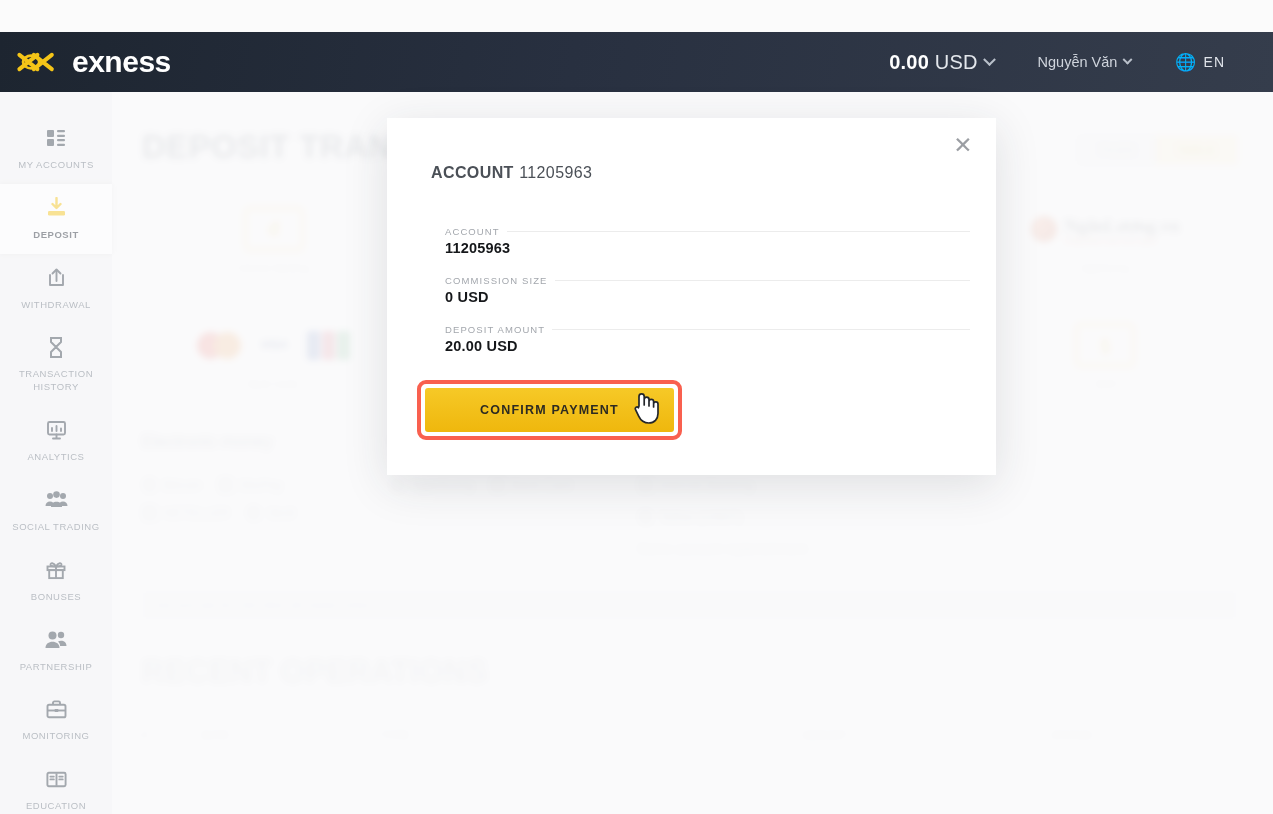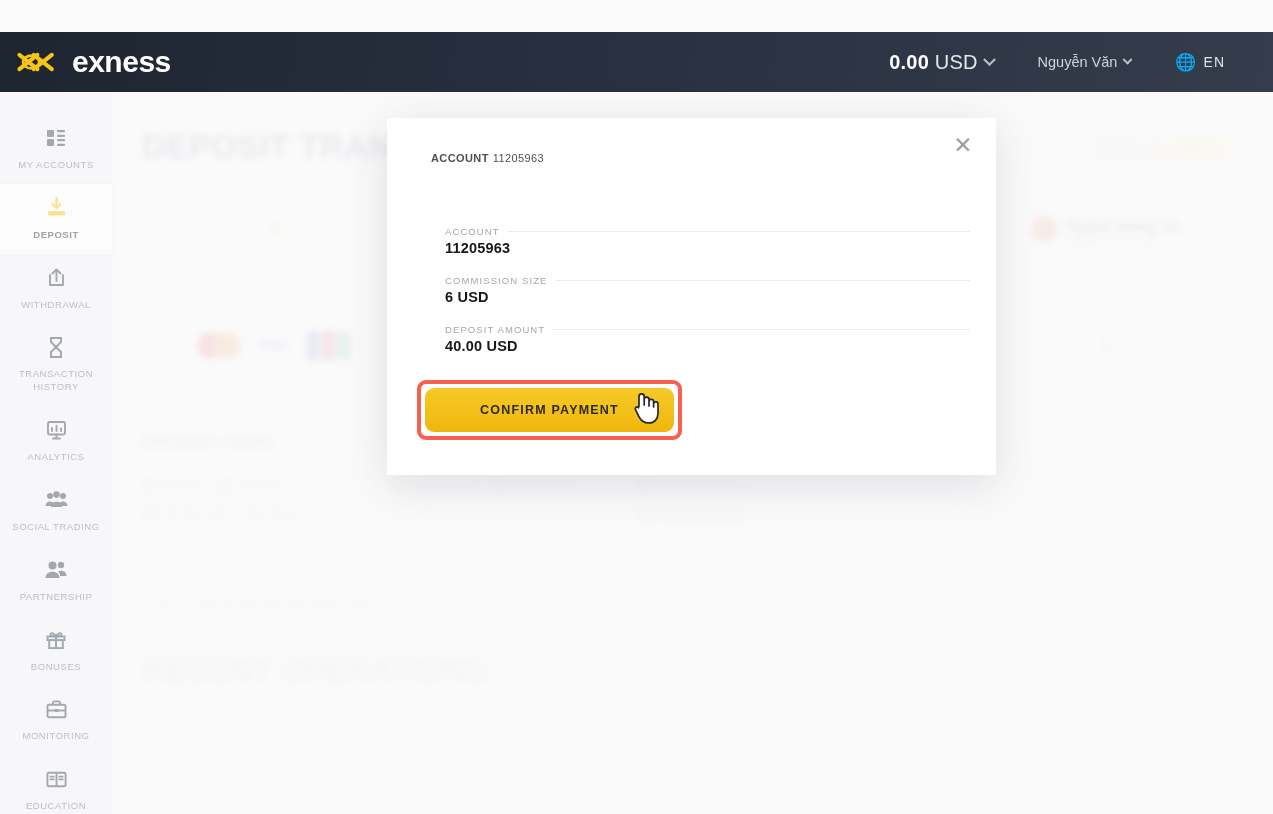--- a/index.html
+++ b/index.html
@@ -164,21 +164,21 @@
     background: #ffffff; z-index: 60;
     box-shadow: 0 10px 42px rgba(40,46,56,0.13);
   }
   .modal-close {
     position: absolute; top: 14px; right: 20px; width: 26px; height: 26px;
     display: flex; align-items: center; justify-content: center;
     color: #9b9ea3; font-size: 23px; cursor: pointer; line-height: 1;
     font-family: "Liberation Sans", sans-serif;
   }
   .modal-acct {
-    position: absolute; top: 120px; left: 431px; font-size: 11px;
+    position: absolute; top: 132px; left: 431px; font-size: 16px;
     letter-spacing: 0.9px; color: #4b5057; font-weight: bold; z-index: 61;
   }
   .modal-acct span { font-weight: normal; letter-spacing: .4px; }
   .modal-title {
     position: absolute; top: 138px; left: 430px; font-size: 31px;
     font-weight: bold; letter-spacing: -0.2px; color: #101114; z-index: 61;
   }
   .fields { position: absolute; top: 194px; left: 445px; width: 525px; z-index: 61; }
   .field { margin-bottom: 19px; }
   .field-lbl {
@@ -192,21 +192,21 @@
   }
 
   
   .hl-box {
     position: absolute; top: 348px; left: 417px; width: 265px; height: 60px;
     border: 4px solid #f9604f; border-radius: 9px; z-index: 62;
   }
   .confirm-btn {
     position: absolute; top: 356px; left: 425px; width: 249px; height: 44px;
     background: linear-gradient(180deg, #f6c927 0%, #efb70d 100%);
-    border: none; border-radius: 9px; cursor: pointer; z-index: 63;
+    border: none; border-radius: 3px; cursor: pointer; z-index: 63;
     font-family: "Liberation Sans", sans-serif;
     font-size: 12.5px; letter-spacing: 1.2px; font-weight: bold; color: #2c2a22;
   }
   .cursor-hand { position: absolute; top: 358px; left: 630px; z-index: 70; }
 </style>
 </head>
 <body>
 
 <div id="root">
 
@@ -308,40 +308,40 @@
           <path d="M0.5 15 c0-3 2-4.6 4.5-4.6 s4.5 1.6 4.5 4.6z"></path>
           <path d="M6 16 c0-3.4 2.5-5.3 5.5-5.3 s5.5 1.9 5.5 5.3z"></path>
           <path d="M13.5 15 c0-3 2-4.6 4.5-4.6 s4.5 1.6 4.5 4.6z"></path>
         </svg>
       </div>
       <div class="nav-lbl">SOCIAL TRADING</div>
     </div>
 
     <div class="nav-item">
       <div class="nav-ic">
+        <svg width="20" height="20" viewBox="0 0 20 20" fill="none" stroke="currentColor" stroke-width="1.9">
+          <rect x="1.5" y="6.5" width="17" height="3.6"></rect>
+            <rect x="3.2" y="10.1" width="13.6" height="8"></rect>
+          <path d="M10 6.5 v11.6"></path>
+            <path d="M10 6.5 C8 2.5 4 2.5 4.6 5 c.4 1.4 3 1.5 5.4 1.5 2.4 0 5-0.1 5.4-1.5 C16 2.5 12 2.5 10 6.5z"></path>
+        </svg>
+      </div>
+      <div class="nav-lbl">BONUSES</div>
+    </div>
+
+    <div class="nav-item">
+      <div class="nav-ic">
         <svg width="22" height="18" viewBox="0 0 22 18" fill="currentColor">
           <circle cx="7.5" cy="4.6" r="4"></circle>
             <circle cx="16" cy="4" r="3.2"></circle>
           <path d="M0.5 17 c0-4 3.2-6.2 7-6.2 s7 2.2 7 6.2z"></path>
           <path d="M13 10.6 c1-0.5 2-0.8 3-0.8 3 0 5.5 1.8 5.5 5.1 h-6.4 c0-1.7-0.8-3.2-2.1-4.3z"></path>
         </svg>
       </div>
       <div class="nav-lbl">PARTNERSHIP</div>
-    </div>
-
-    <div class="nav-item">
-      <div class="nav-ic">
-        <svg width="20" height="20" viewBox="0 0 20 20" fill="none" stroke="currentColor" stroke-width="1.9">
-          <rect x="1.5" y="6.5" width="17" height="3.6"></rect>
-            <rect x="3.2" y="10.1" width="13.6" height="8"></rect>
-          <path d="M10 6.5 v11.6"></path>
-            <path d="M10 6.5 C8 2.5 4 2.5 4.6 5 c.4 1.4 3 1.5 5.4 1.5 2.4 0 5-0.1 5.4-1.5 C16 2.5 12 2.5 10 6.5z"></path>
-        </svg>
-      </div>
-      <div class="nav-lbl">BONUSES</div>
     </div>
 
     <div class="nav-item">
       <div class="nav-ic">
         <svg width="21" height="19" viewBox="0 0 21 19" fill="none" stroke="currentColor" stroke-width="1.9">
           <rect x="1.5" y="4.8" width="18" height="12.5" rx="1.6"></rect>
           <path d="M7 4.8 V2.8 a1.4 1.4 0 011.4-1.4h4.2A1.4 1.4 0 0114 2.8v2"></path>
           <path d="M1.5 10.5 h18"></path>
             <rect x="8.6" y="9" width="3.8" height="3" rx=".7" fill="currentColor" stroke="none"></rect>
         </svg>
@@ -536,29 +536,29 @@
         <span class="rule"></span>
       </div>
       <div class="field-val">11205963</div>
     </div>
 
     <div class="field">
       <div class="field-lbl">
         <span>COMMISSION SIZE</span>
         <span class="rule"></span>
       </div>
-      <div class="field-val">6 USD</div>
+      <div class="field-val">0 USD</div>
     </div>
 
     <div class="field">
       <div class="field-lbl">
         <span>DEPOSIT AMOUNT</span>
         <span class="rule"></span>
       </div>
-      <div class="field-val">40.00 USD</div>
+      <div class="field-val">20.00 USD</div>
     </div>
   </div>
 
   <div class="hl-box"></div>
 
   <button class="confirm-btn">CONFIRM PAYMENT</button>
 
   <svg class="cursor-hand" width="30" height="36" viewBox="0 0 30 36">
     <path d="M9 16 V6.5a2.6 2.6 0 015.2 0V15 V9.6a2.4 2.4 0 014.8 0V16 V11.6a2.3 2.3 0 014.6 0V17 V14a2.2 2.2 0 014.4 0v9.6c0 5.4-3.6 9.4-9.2 9.4-5.4 0-8-2.4-10-6.6l-3.4-7c-.8-1.7 1.6-3.4 3-1.6z" fill="#ffffff" stroke="#23262b" stroke-width="1.7" stroke-linejoin="round"></path>
   </svg>

